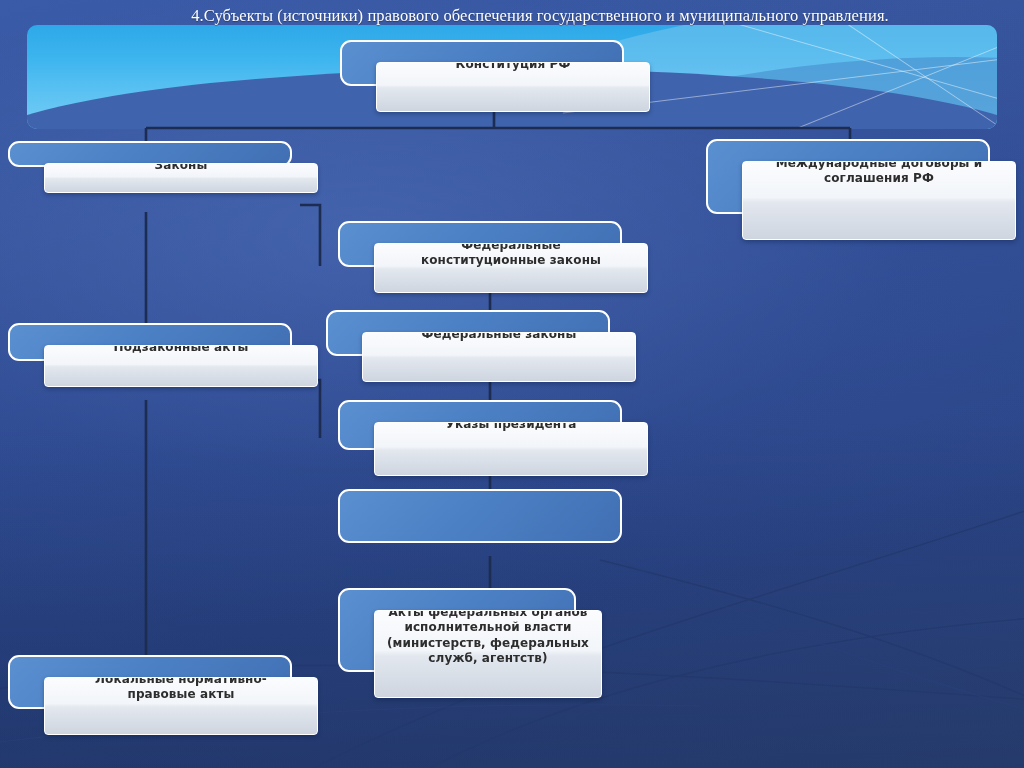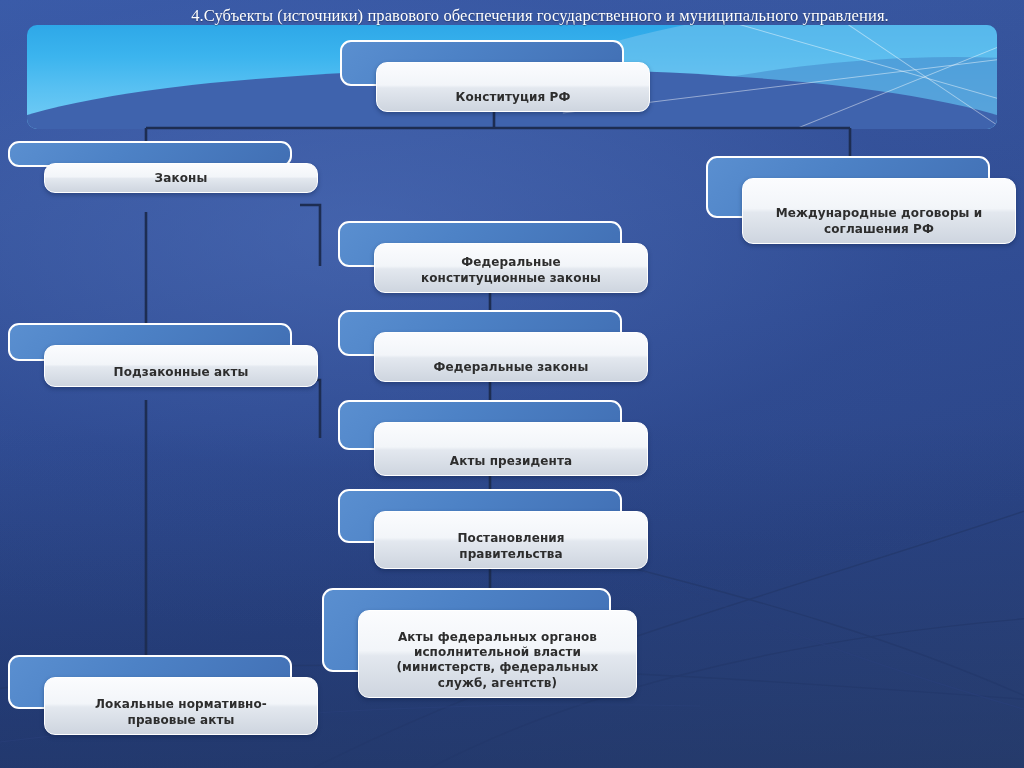--- a/index.html
+++ b/index.html
@@ -114,27 +114,27 @@
     background: linear-gradient(135deg, #5a8fd0 0%, #4d82c6 40%, #416fb4 100%);
     border: 2.5px solid #ffffff;
     box-sizing: border-box;
   }
   .node .front {
     position: absolute;
     left: 36px;
     top: 22px;
     right: 0;
     bottom: 0;
-    border-radius: 11px;
+    border-radius: 4px;
     background: linear-gradient(to bottom, #fbfcfe 0%, #f2f5f9 46%, #e3e8ef 52%, #ced5df 100%);
     border: 1px solid #ffffff;
     box-sizing: border-box;
     box-shadow: 0 2px 4px rgba(10,25,60,0.35);
     display: flex;
-    align-items: flex-end;
+    align-items: flex-start;
     justify-content: center;
     overflow: hidden;
   }
   .node .front .label {
     display: block;
     width: 100%;
     text-align: center;
     color: #2d2d2d;
     font-family: "DejaVu Sans", sans-serif;
     font-weight: bold;
@@ -213,66 +213,62 @@
     </div>
   </div>
 
   <div class="node" style="left:8px; top:141px; width:310px; height:52px;">
     <div class="back"></div>
     <div class="front">
       <span class="label">Законы</span>
     </div>
   </div>
 
-  <div class="node" style="left:706px; top:156px; width:310px; height:88px;">
+  <div class="node" style="left:706px; top:139px; width:310px; height:101px;">
     <div class="back"></div>
     <div class="front">
       <span class="label">Международные договоры и
 соглашения РФ</span>
     </div>
   </div>
 
   <div class="node" style="left:338px; top:221px; width:310px; height:72px;text-decoration:underline;">
     <div class="back"></div>
     <div class="front">
       <span class="label">Федеральные
 конституционные законы</span>
     </div>
   </div>
 
-  <div class="node" style="left:338px; top:310px; width:310px; height:72px;">
+  <div class="node" style="left:326px; top:310px; width:310px; height:72px;">
     <div class="back"></div>
     <div class="front">
       <span class="label">Федеральные законы</span>
     </div>
   </div>
 
   <div class="node" style="left:8px; top:323px; width:310px; height:64px;">
     <div class="back"></div>
     <div class="front">
       <span class="label">Подзаконные акты</span>
     </div>
   </div>
 
   <div class="node" style="left:338px; top:400px; width:310px; height:76px;">
     <div class="back"></div>
     <div class="front">
-      <span class="label">Акты президента</span>
+      <span class="label">Указы президента</span>
     </div>
   </div>
 
   <div class="node" style="left:338px; top:489px; width:310px; height:80px;">
     <div class="back"></div>
-    <div class="front">
-      <span class="label">Постановления
-правительства</span>
-    </div>
-  </div>
-
-  <div class="node" style="left:322px; top:588px; width:315px; height:110px;">
+  </div>
+
+  <div class="node" style="left:338px; top:588px; width:264px; height:110px;">
     <div class="back"></div>
     <div class="front">
       <span class="label">Акты федеральных органов
 исполнительной власти
 (министерств, федеральных
 служб, агентств)</span>
     </div>
   </div>
 
   <div class="node" style="left:8px; top:655px; width:310px; height:80px;text-decoration:underline;">

